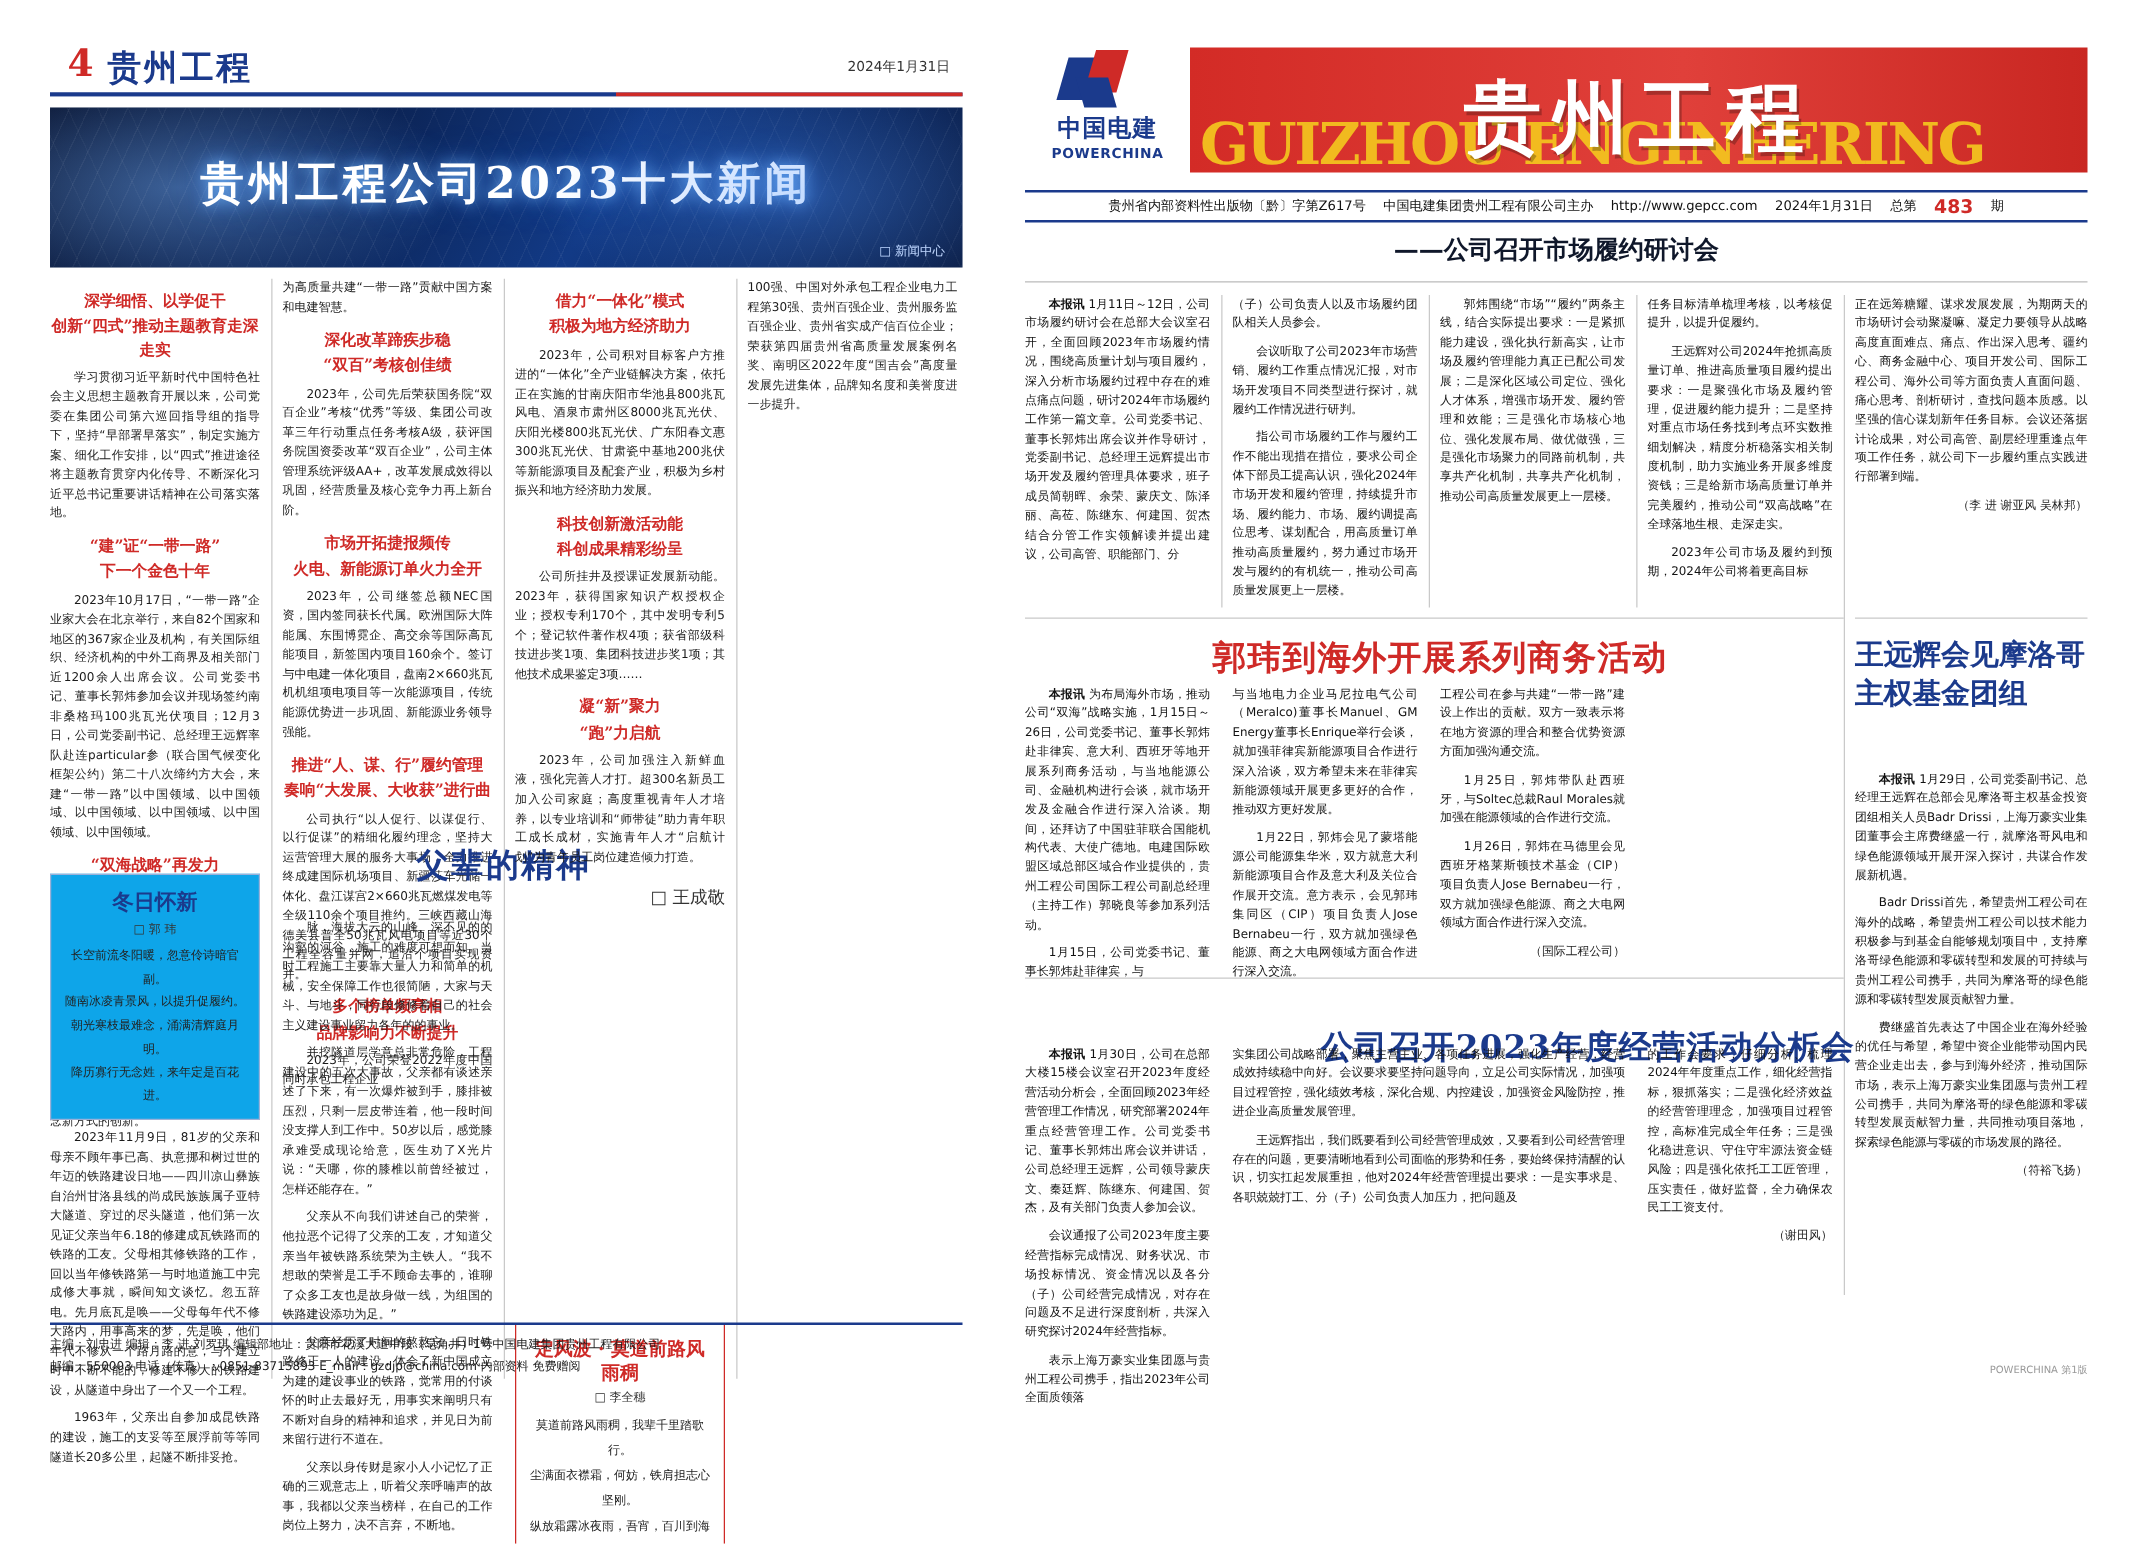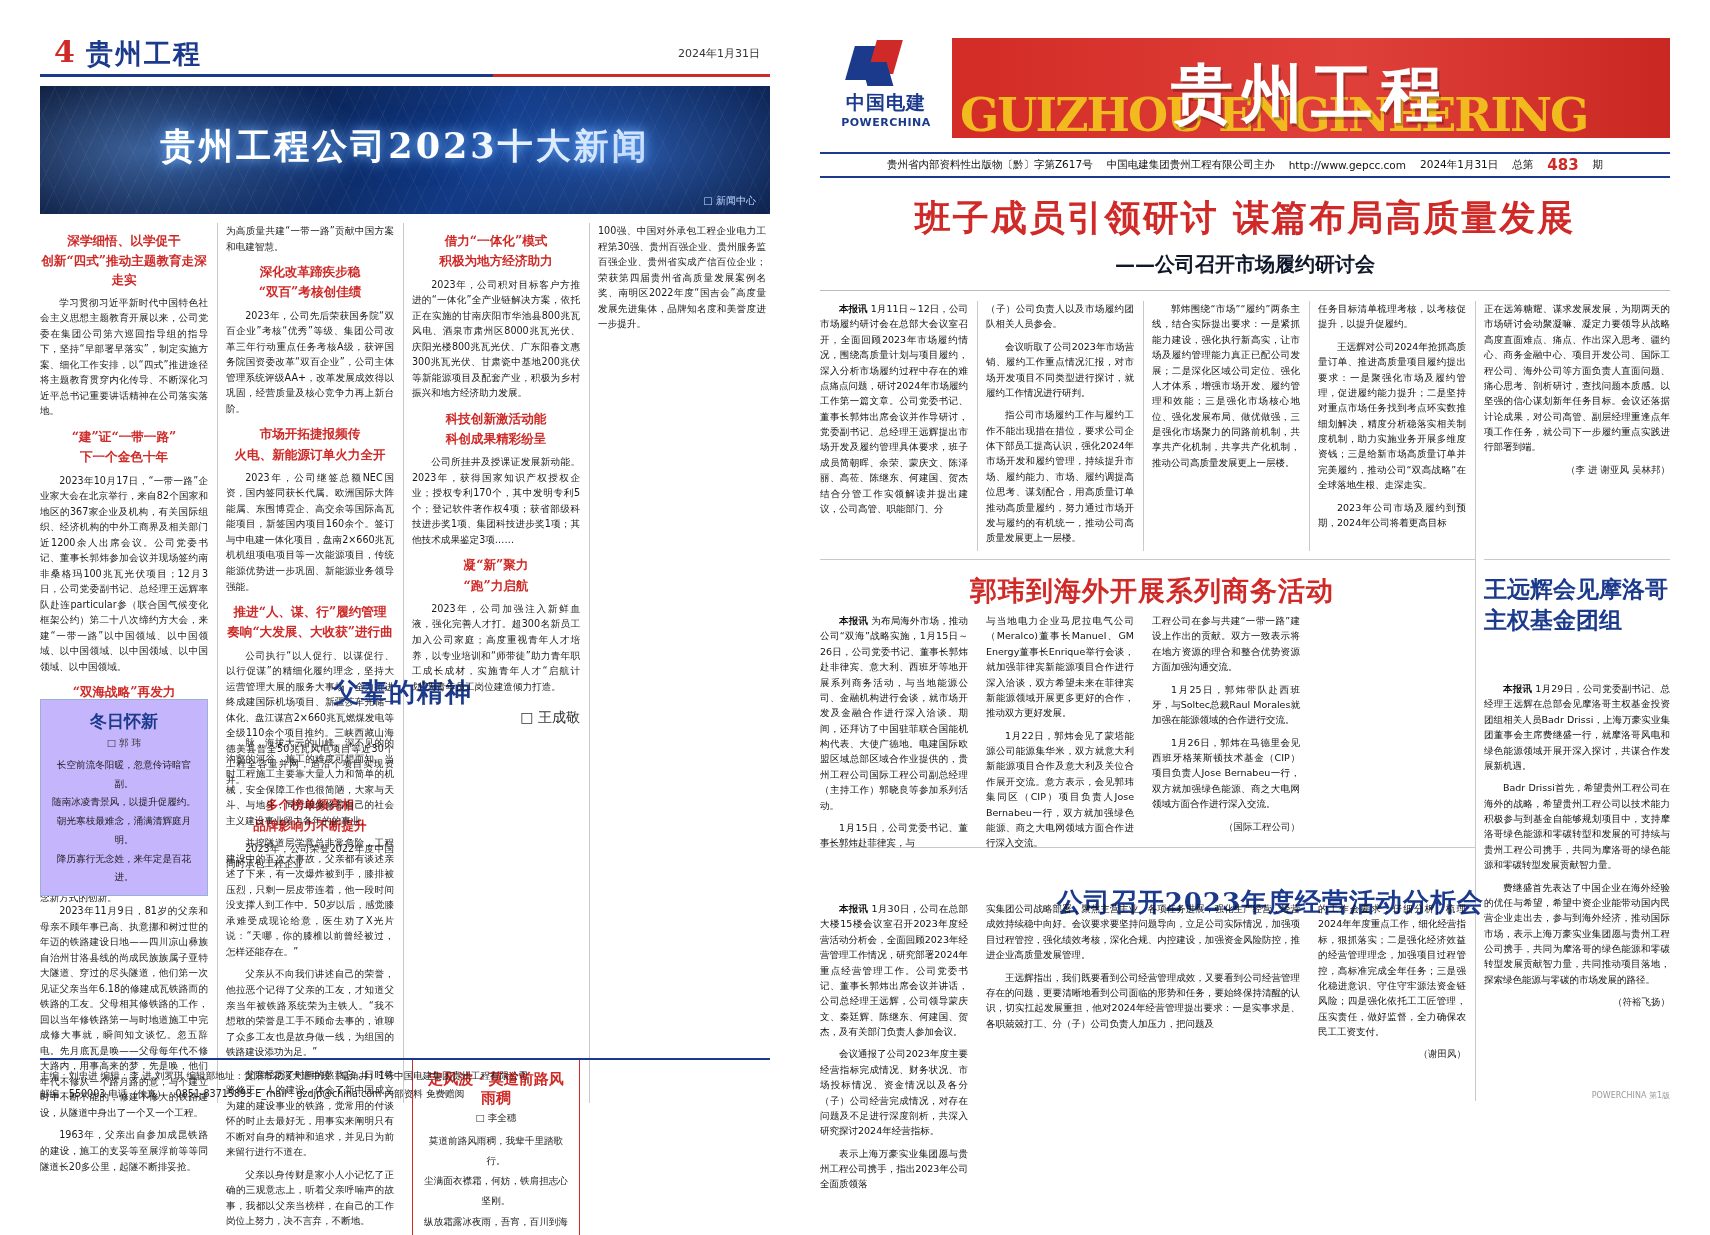--- a/index.html
+++ b/index.html
@@ -26,21 +26,21 @@
   .banner-credit{position:absolute;right:14px;bottom:6px;font-size:10px;color:#cfe0ff;}
 
   .lp-body{position:relative;margin-top:9px;height:880px;}
   .col{position:absolute;top:0;width:168px;font-size:9.6px;line-height:1.62;text-align:justify;color:#1a1a1a;}
   .c1{left:0;} .c2{left:186px;} .c3{left:372px;} .c4{left:558px;}
   .hl{color:#cf2a27;font-weight:bold;font-size:12.6px;line-height:1.45;text-align:center;margin:9px 0 6px;font-family:"DejaVu Serif","Liberation Serif",serif;}
   .p{margin:0 0 7px;text-indent:2em;}
   .vr{position:absolute;top:0;bottom:0;width:1px;background:#c9c9c9;}
 
   
-  .feature{position:absolute;left:0;top:476px;width:168px;border:1px solid #9bb0d8;background:#c4b5fd;padding:8px 9px;box-sizing:border-box;}
+  .feature{position:absolute;left:0;top:476px;width:168px;border:1px solid #9bb0d8;background:#0ea5e9;padding:8px 9px;box-sizing:border-box;}
   .feature h3{margin:2px 0 4px;text-align:center;font-size:17px;color:#1b3a8c;font-family:"DejaVu Serif","Liberation Serif",serif;}
   .byline{text-align:center;font-size:9.6px;color:#333;margin-bottom:6px;}
   .poem{font-size:9.6px;line-height:1.95;text-align:center;color:#222;}
 
   .bigheadline{position:absolute;left:186px;top:452px;width:354px;text-align:center;font-size:26px;font-weight:bold;color:#1b3a8c;font-family:"DejaVu Serif","Liberation Serif",serif;letter-spacing:2px;}
   .bigbyline{position:absolute;left:186px;top:452px;width:354px;text-align:right;font-size:14px;color:#333;}
 
   .box2{position:absolute;left:372px;top:836px;width:168px;border:1px solid #cf2a27;padding:8px 9px;box-sizing:border-box;background:#fff;}
   .box2 h3{margin:2px 0 4px;text-align:center;font-size:15px;color:#cf2a27;font-family:"DejaVu Serif","Liberation Serif",serif;}
 
@@ -211,21 +211,20 @@
     <div class="mast-info">
       <span>贵州省内部资料性出版物〔黔〕字第Z617号</span>
       <span>中国电建集团贵州工程有限公司主办</span>
       <span>http://www.gepcc.com</span>
       <span>2024年1月31日</span>
       <span>总第</span>
       <b class="issue">483</b>
       <span>期</span>
     </div>
 
-    <div class="rp-head1">班子成员引领研讨  谋篇布局高质量发展</div>
     <div class="rp-sub1">——公司召开市场履约研讨会</div>
     <div class="rp-rule"></div>
 
     <div class="rp-body">
       <div class="hairline" style="left:157px;top:0;width:1px;height:250px;"></div>
       <div class="hairline" style="left:323px;top:0;width:1px;height:250px;"></div>
       <div class="hairline" style="left:489px;top:0;width:1px;height:250px;"></div>
       <div class="hairline" style="left:655px;top:0;width:1px;height:800px;"></div>
       <div class="hairline" style="left:0;top:258px;width:655px;height:1px;"></div>
       <div class="hairline" style="left:0;top:546px;width:655px;height:1px;"></div>

